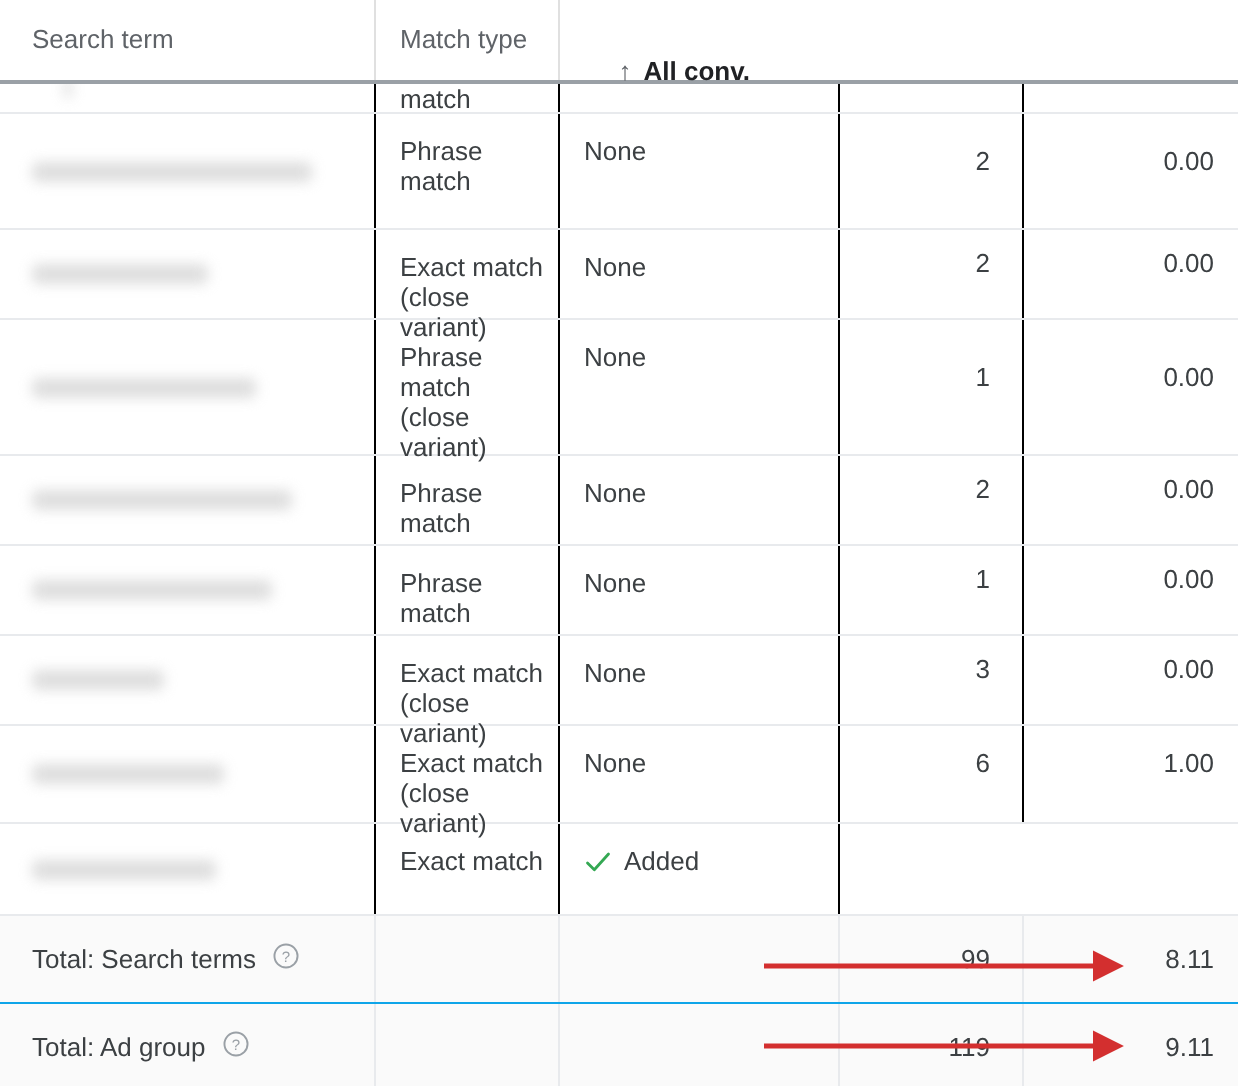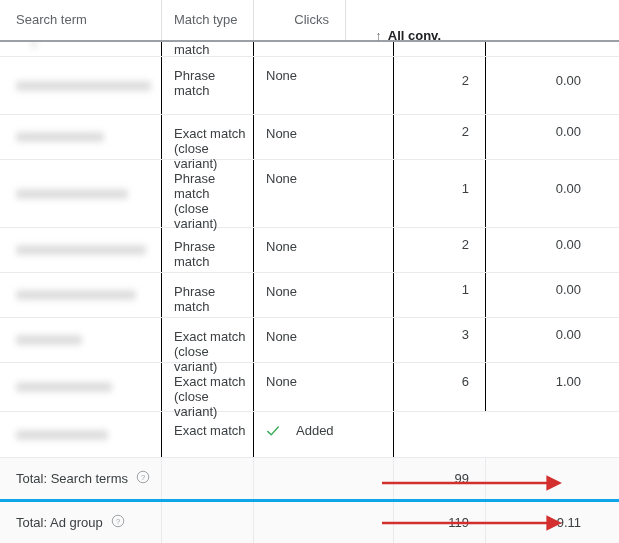--- a/index.html
+++ b/index.html
@@ -35,21 +35,21 @@
     padding-top: 12px;
     font-size: 13px;
     color: #5f6368;
     border-right: 1px solid #e0e0e0;
     height: 100%;
     white-space: nowrap;
   }
   .head-cell.last { border-right: none; }
 
   
-  .c-term   { width: 162px; padding-left: 16px; }
+  .c-term   { width: 188px; padding-left: 16px; }
   .c-match  { width: 92px;  padding-left: 12px; }
   .c-added  { width: 140px; padding-left: 12px; }
   .c-clicks { width: 92px;  padding-right: 16px; text-align: right; }
   .c-conv   { width: 107px; padding-right: 12px; text-align: right; }
 
   .head-cell.c-conv {
     color: #202124;
     font-weight: bold;
     padding-right: 12px;
     margin-top: 16px;
@@ -88,29 +88,29 @@
     display: block;
     height: 10px;
     border-radius: 3px;
     background: #d8d8d8;
     filter: blur(3.2px);
     opacity: .85;
   }
   .blur-wrap { padding-left: 16px; padding-right: 10px; display:flex; align-items:center; height:100%; }
 
   
-  .added-flex { display: flex; align-items: center; gap: 16px; }
+  .added-flex { display: flex; align-items: center; gap: 6px; }
   .check-icon { width: 14px; height: 14px; display:inline-block; flex: none; }
 
   
   .total-row {
     display: flex;
     height: 44px;
     box-sizing: border-box;
-    border-bottom: 3px solid #0ea5e9;
+    border-bottom: 1px solid #0ea5e9;
     background: #fafafa;
     align-items: center;
   }
   .total-row .cell {
     border-right: 1px solid #e8eaed;
     height: 100%;
     display: flex;
     align-items: center;
     padding-top: 0;
     padding-bottom: 0;
@@ -131,21 +131,20 @@
   }
 </style>
 </head>
 <body>
 
 <div class="grid">
 
   <div class="head-row">
     <div class="head-cell c-term">Search term</div>
     <div class="head-cell c-match">Match type</div>
-    <div class="head-cell c-clicks">Clicks</div>
     <div class="head-cell c-conv last">
       <span class="sort-arrow">↑</span><span>All conv.</span>
     </div>
   </div>
 
   <div id="rows-host">
       <div class="row clipped" style="height:15px;overflow:hidden;">
         <div class="cell c-term">
           <div class="blur-wrap">
             <span class="blur-term" style="width:4px;"></span>
@@ -258,20 +257,21 @@
             <span>Total: Search terms</span>
             <span><svg class="help-icon" viewBox="0 0 16 16" aria-hidden="true">
                 <circle cx="8" cy="8" r="6.6" fill="none" stroke="#9aa0a6" stroke-width="1.1"></circle>
                 <text x="8" y="11.4" text-anchor="middle" font-family="Liberation Sans, sans-serif" font-size="8.6" fill="#9aa0a6">?</text>
               </svg></span>
           </span>
         </div>
         <div class="cell c-match"></div>
         <div class="cell c-added"></div>
         <div class="cell c-clicks">99</div>
+        <div class="cell c-conv last">8.11</div>
       </div>
       <div class="total-row">
         <div class="cell c-term">
           <span class="total-label">
             <span>Total: Ad group</span>
             <span><svg class="help-icon" viewBox="0 0 16 16" aria-hidden="true">
                 <circle cx="8" cy="8" r="6.6" fill="none" stroke="#9aa0a6" stroke-width="1.1"></circle>
                 <text x="8" y="11.4" text-anchor="middle" font-family="Liberation Sans, sans-serif" font-size="8.6" fill="#9aa0a6">?</text>
               </svg></span>
           </span>

